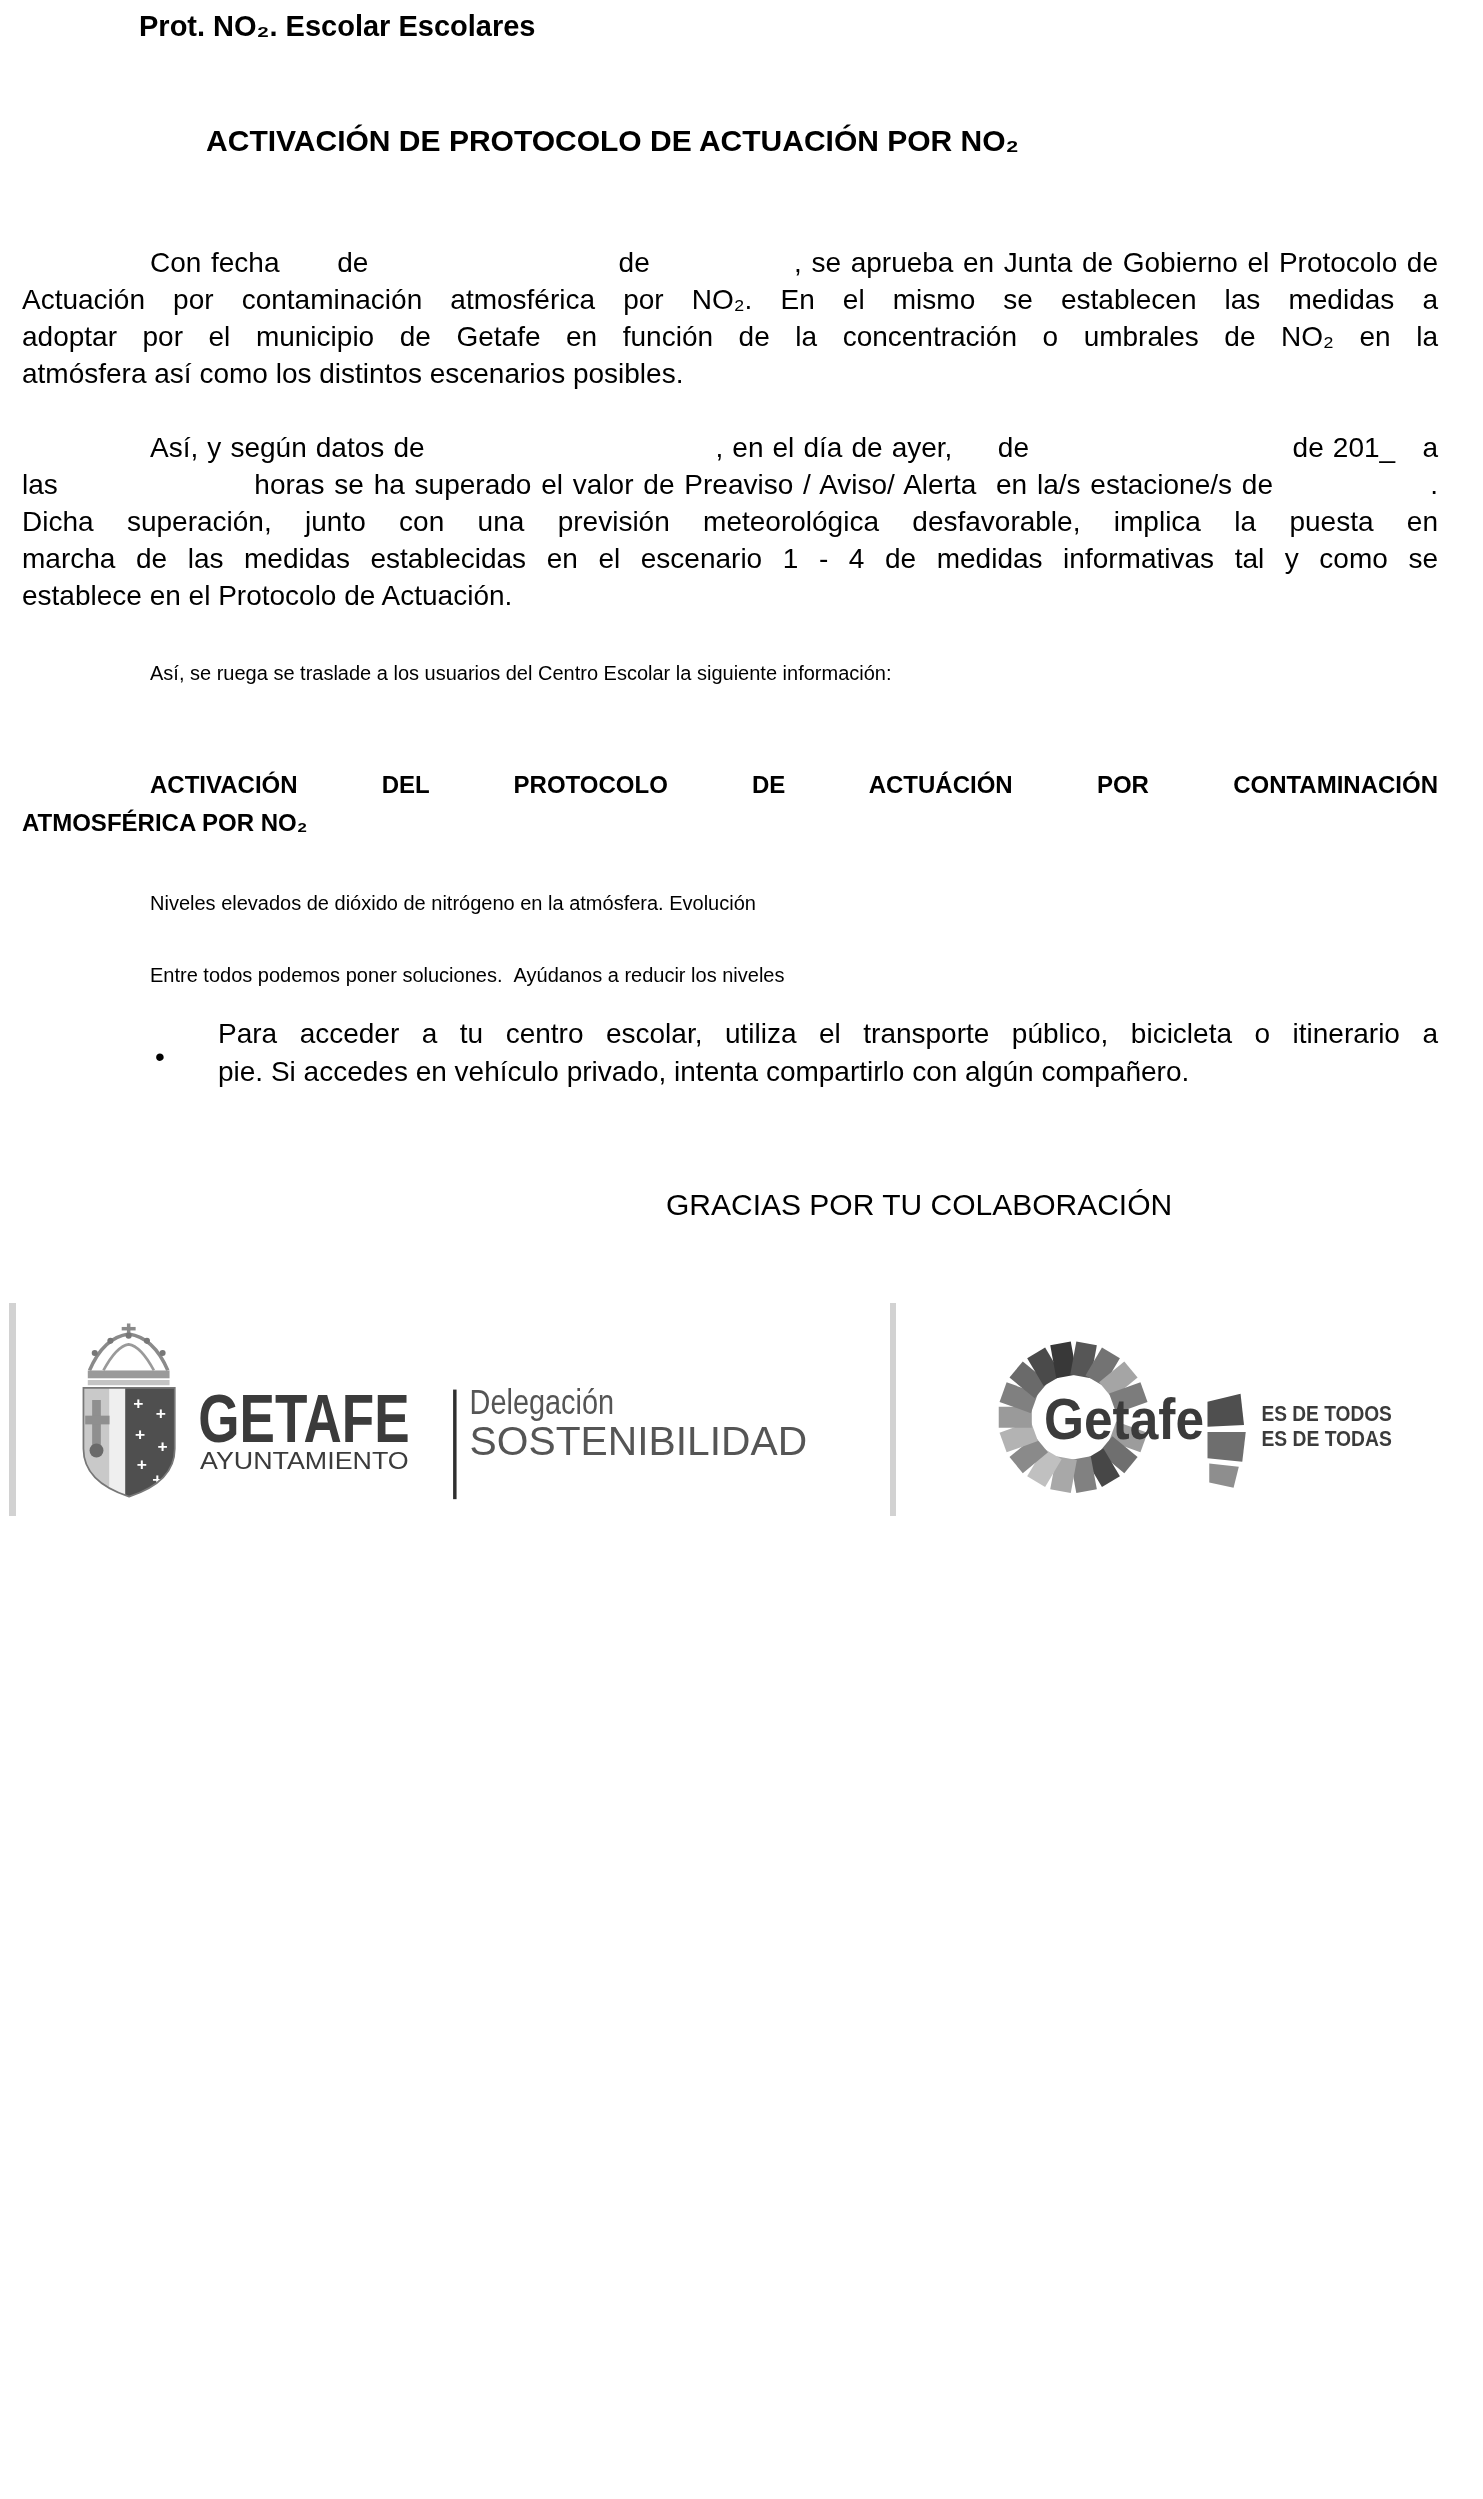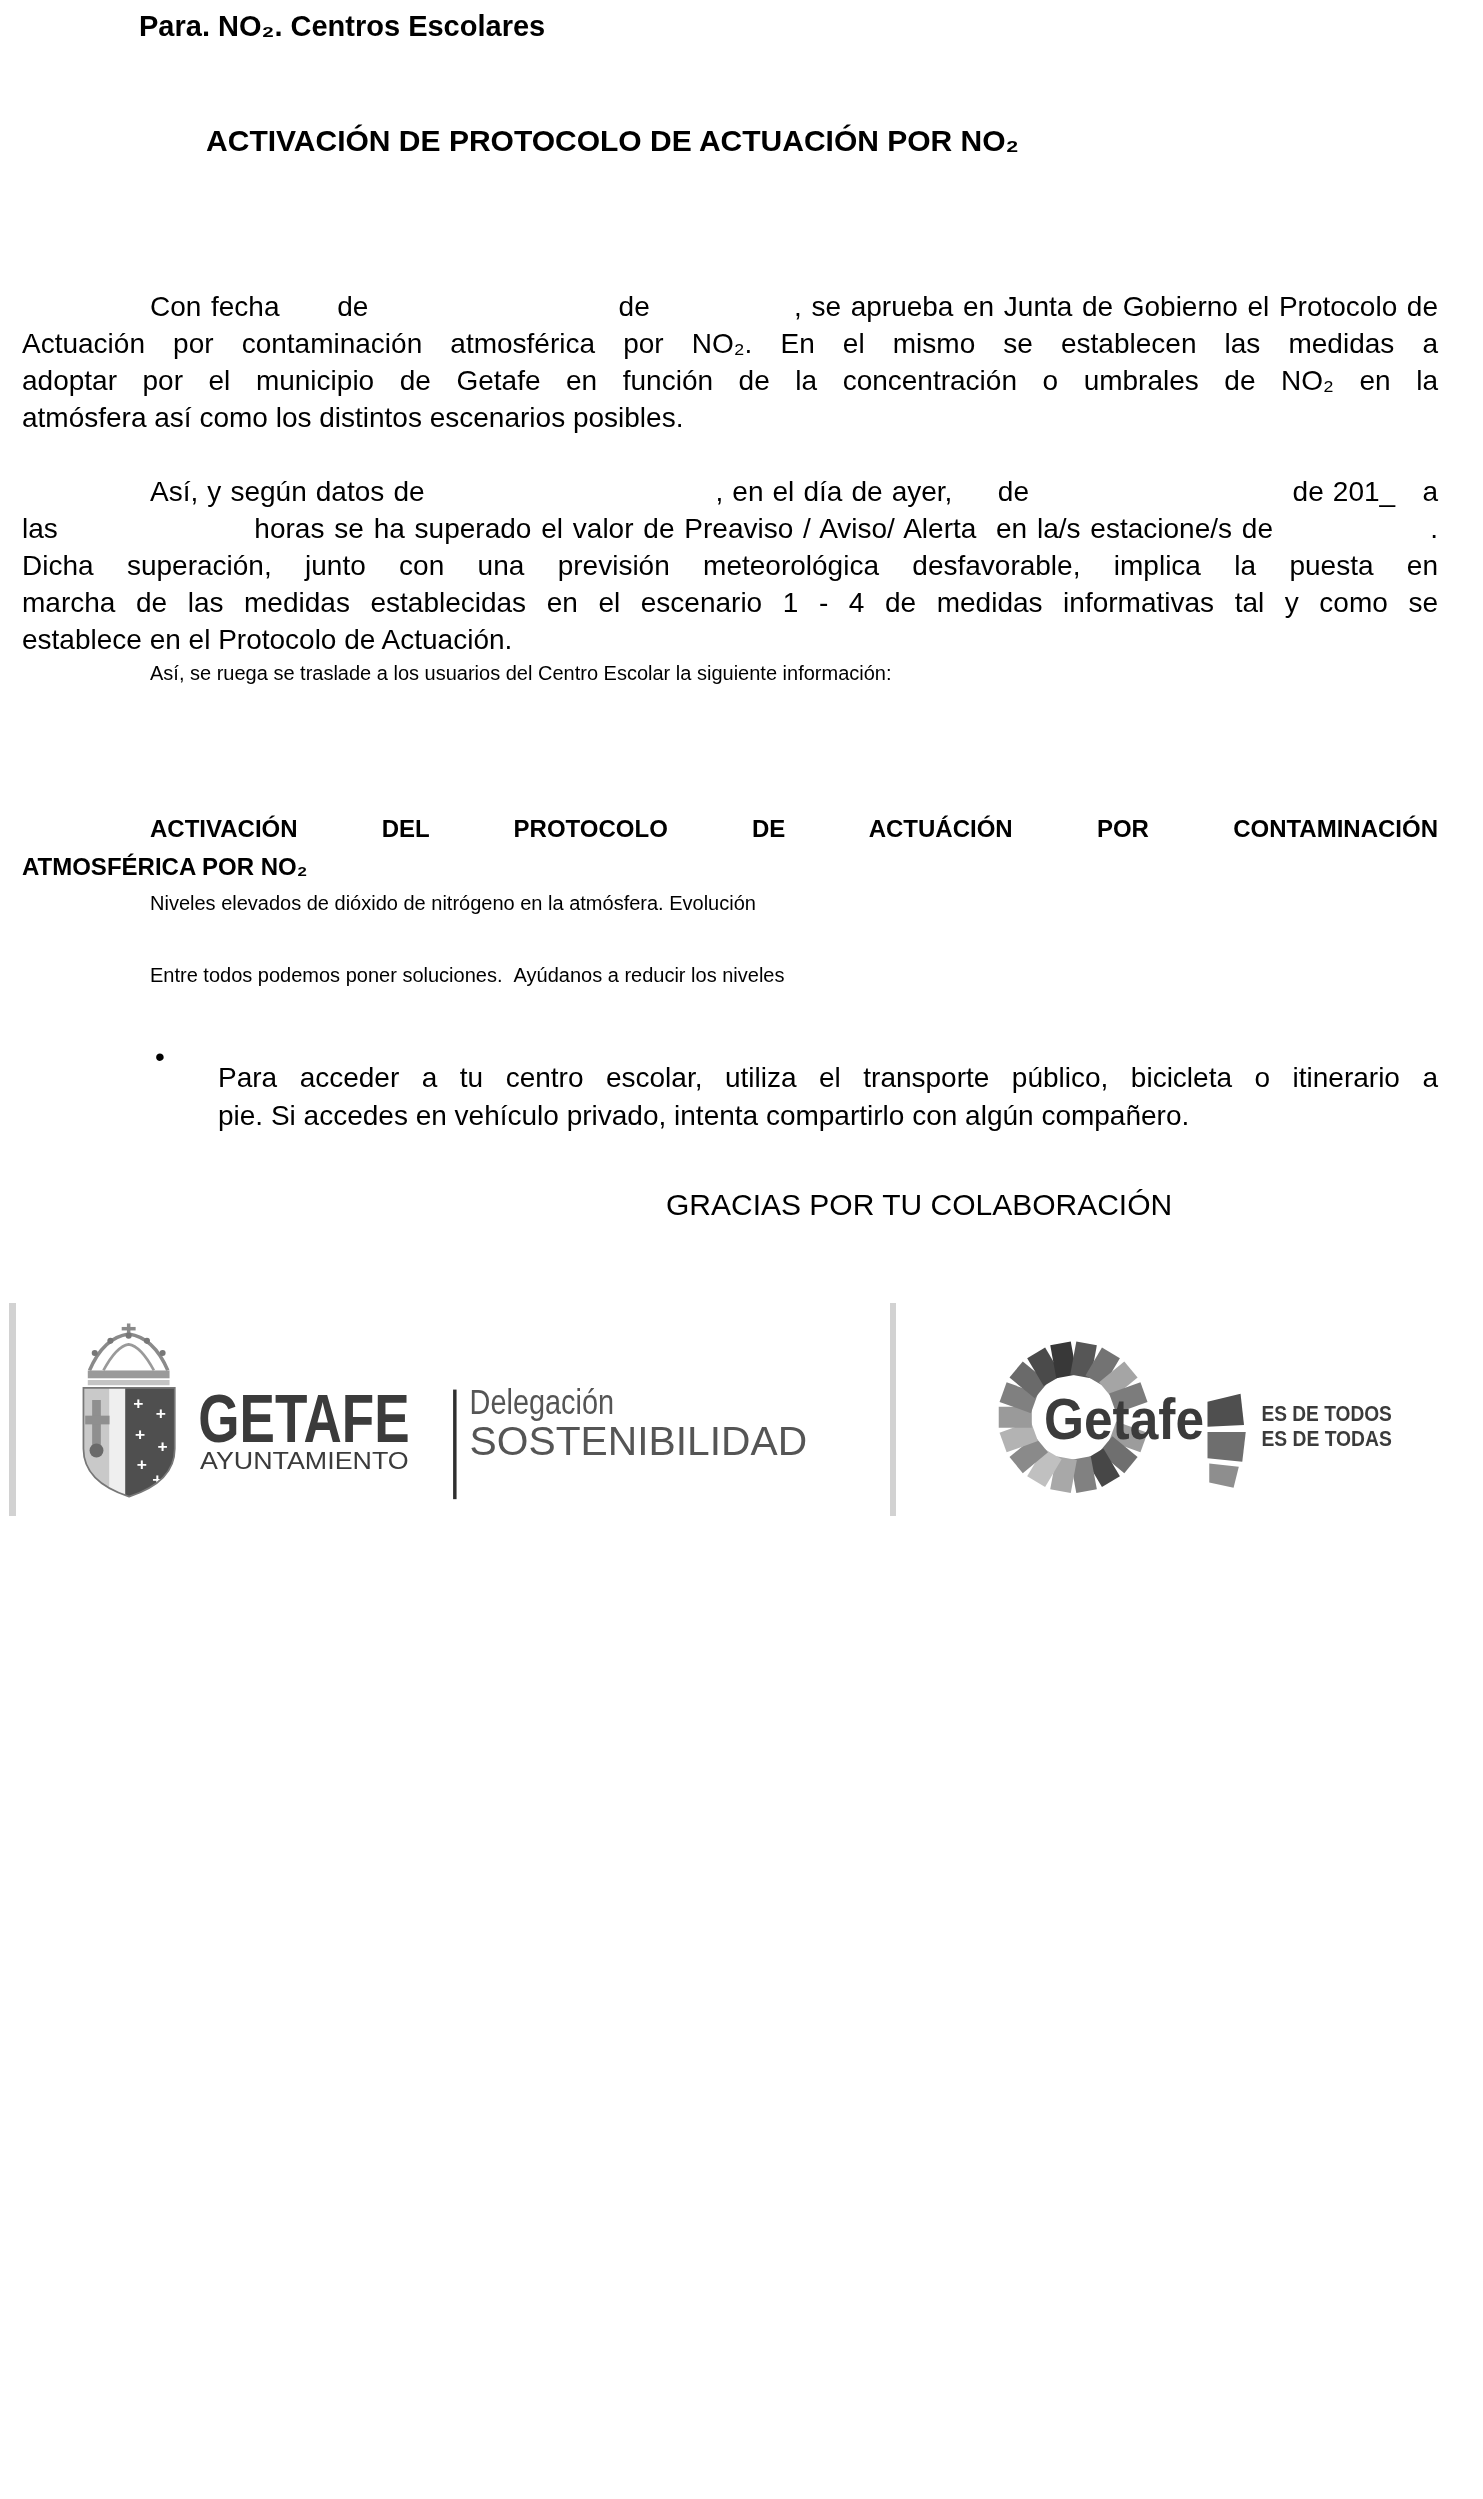--- a/index.html
+++ b/index.html
@@ -4,42 +4,42 @@
 <style>
   html,body{margin:0;padding:0;background:#ffffff;}
   #page{
     position:relative;width:1483px;height:2500px;background:#ffffff;
     font-family:"Liberation Sans","DejaVu Sans",sans-serif;color:#000;
     overflow:hidden;
   }
   .abs{position:absolute;}
   .doc-header{left:139px;top:10.4px;font-size:29px;font-weight:bold;white-space:pre;}
   .doc-title{left:0;top:124px;width:1225px;text-align:center;font-size:30px;font-weight:bold;}
-  .para{left:22px;width:1416px;margin-top:44px;}
+  .para{left:22px;width:1416px;}
   .pline{
     font-size:28px;line-height:37px;white-space:pre-wrap;
     text-align:justify;text-align-last:justify;
   }
   .para .pline:last-child{text-align-last:left;}
   .indent .pline:first-child{text-indent:128px;}
   .h2 .pline{font-size:24px;font-weight:bold;line-height:38px;}
   .single{left:22px;width:1416px;font-size:20px;line-height:37px;text-indent:128px;white-space:pre-wrap;}
   .bullet-marker{left:155px;top:1038px;font-size:28px;line-height:38px;}
   .bullet-body{left:218px;width:1220px;}
   .bullet-body .pline{line-height:38px;}
   .thanks{left:666px;top:1188px;font-size:30px;white-space:pre;}
   .vbar{background:#d2d2d2;}
   svg text{font-family:"Liberation Sans","DejaVu Sans",sans-serif;}
 </style>
 </head>
 <body>
 
 <div id="page">
 
-  <div class="abs doc-header">Para. NO₂. Centros Escolares</div>
+  <div class="abs doc-header">Prot. NO₂. Escolar Escolares</div>
 
   <div class="abs doc-title">ACTIVACIÓN DE PROTOCOLO DE ACTUACIÓN POR NO₂</div>
 
   <div class="abs para indent" style="top:244px">
       <div class="pline">Con fecha&nbsp;&nbsp;&nbsp;&nbsp;&nbsp;&nbsp;de&nbsp;&nbsp;&nbsp;&nbsp;&nbsp;&nbsp;&nbsp;&nbsp;&nbsp;&nbsp;&nbsp;&nbsp;&nbsp;&nbsp;&nbsp;&nbsp;&nbsp;&nbsp;&nbsp;&nbsp;&nbsp;&nbsp;&nbsp;&nbsp;&nbsp;&nbsp;de&nbsp;&nbsp;&nbsp;&nbsp;&nbsp;&nbsp;&nbsp;&nbsp;&nbsp;&nbsp;&nbsp;&nbsp;&nbsp;&nbsp;&nbsp;, se aprueba en Junta de Gobierno el Protocolo de</div>
       <div class="pline">Actuación por contaminación atmosférica por NO₂. En el mismo se establecen las medidas a</div>
       <div class="pline">adoptar por el municipio de Getafe en función de la concentración o umbrales de NO₂ en la</div>
       <div class="pline">atmósfera así como los distintos escenarios posibles.</div>
     </div>
 

